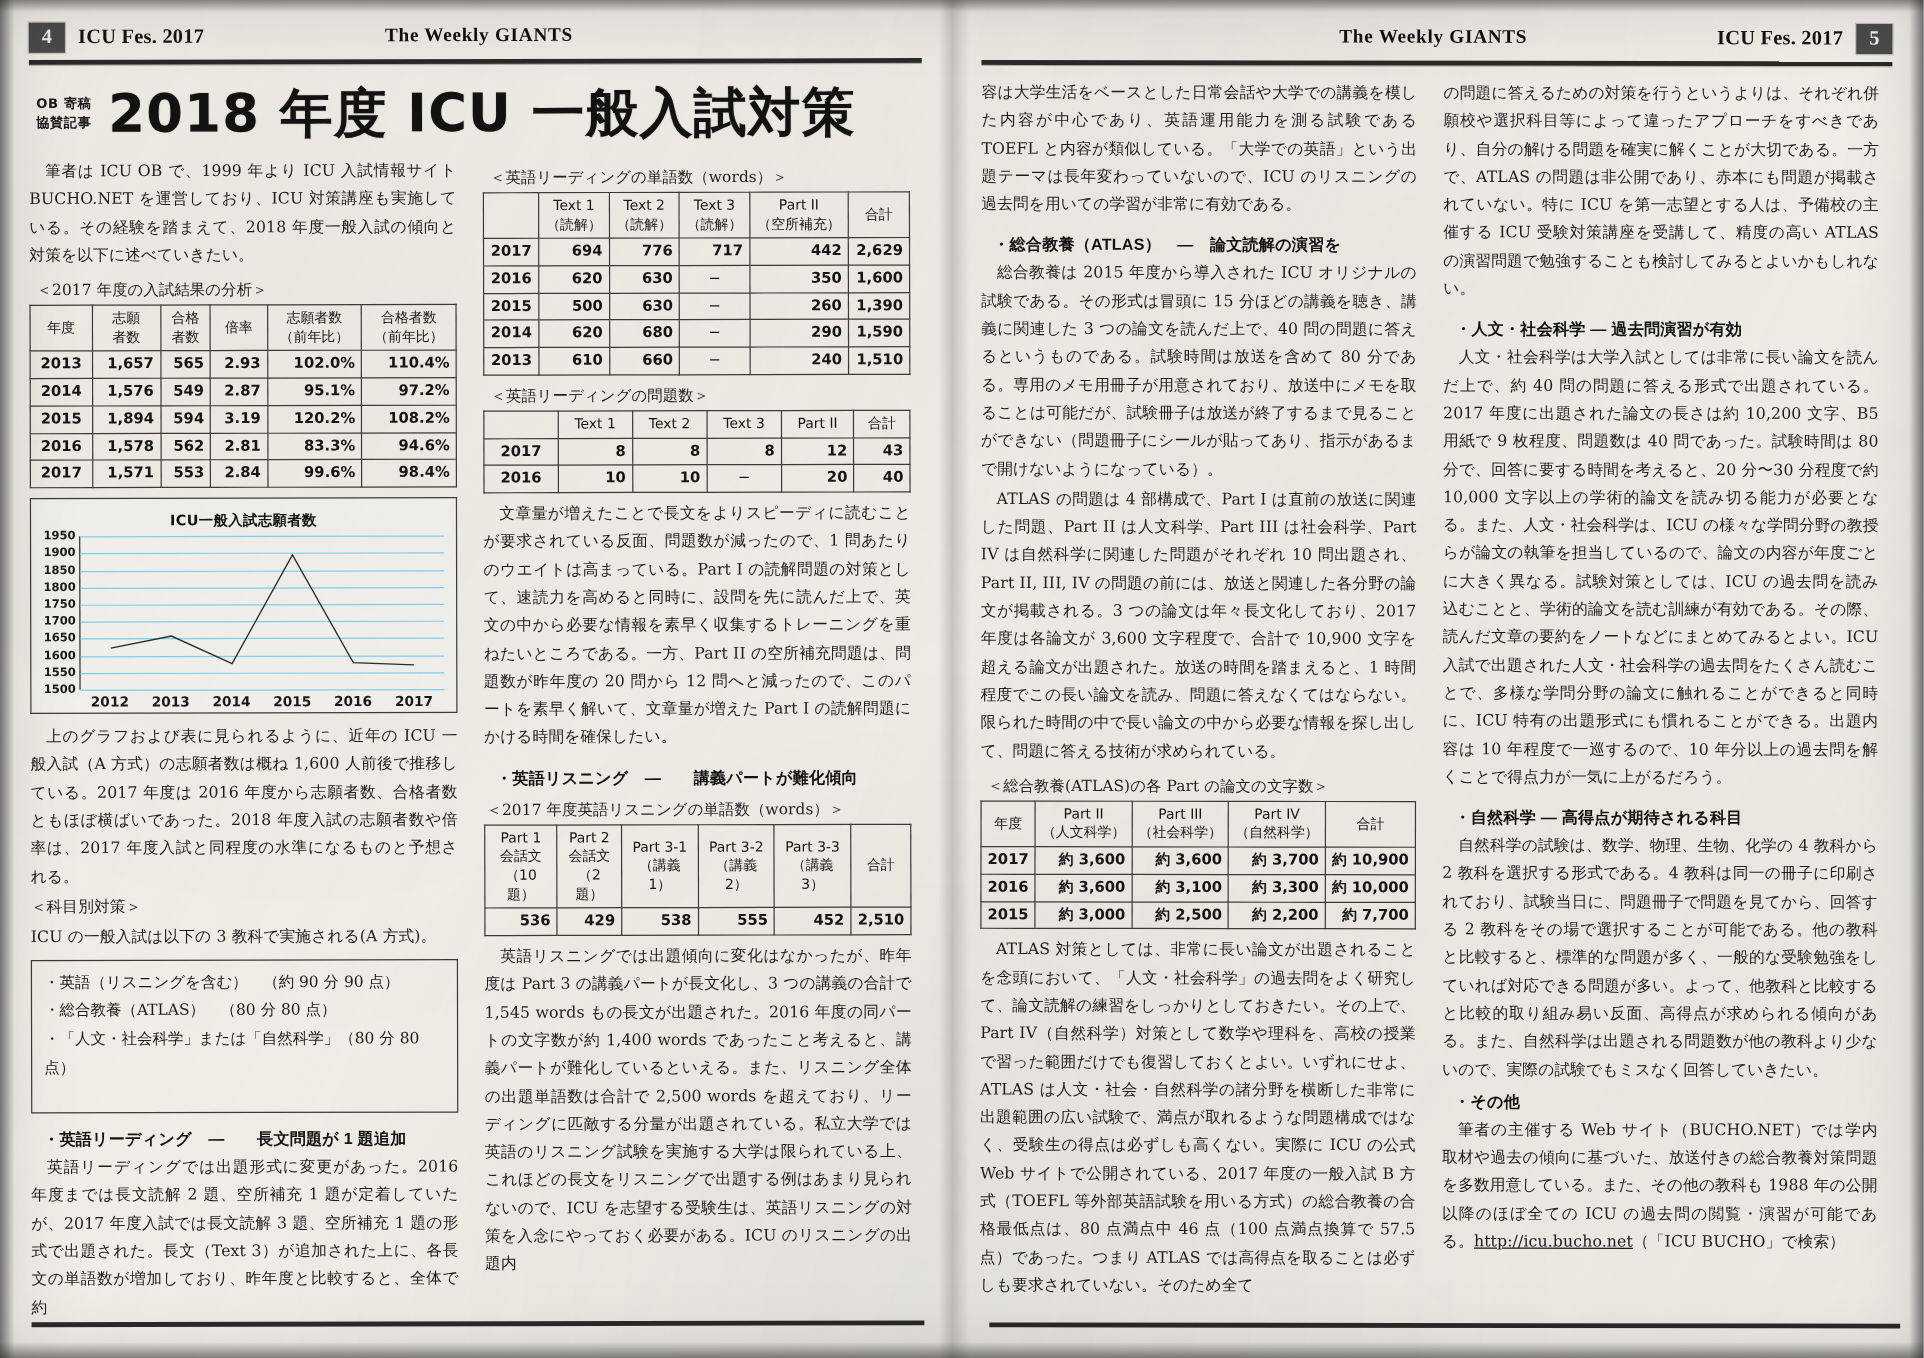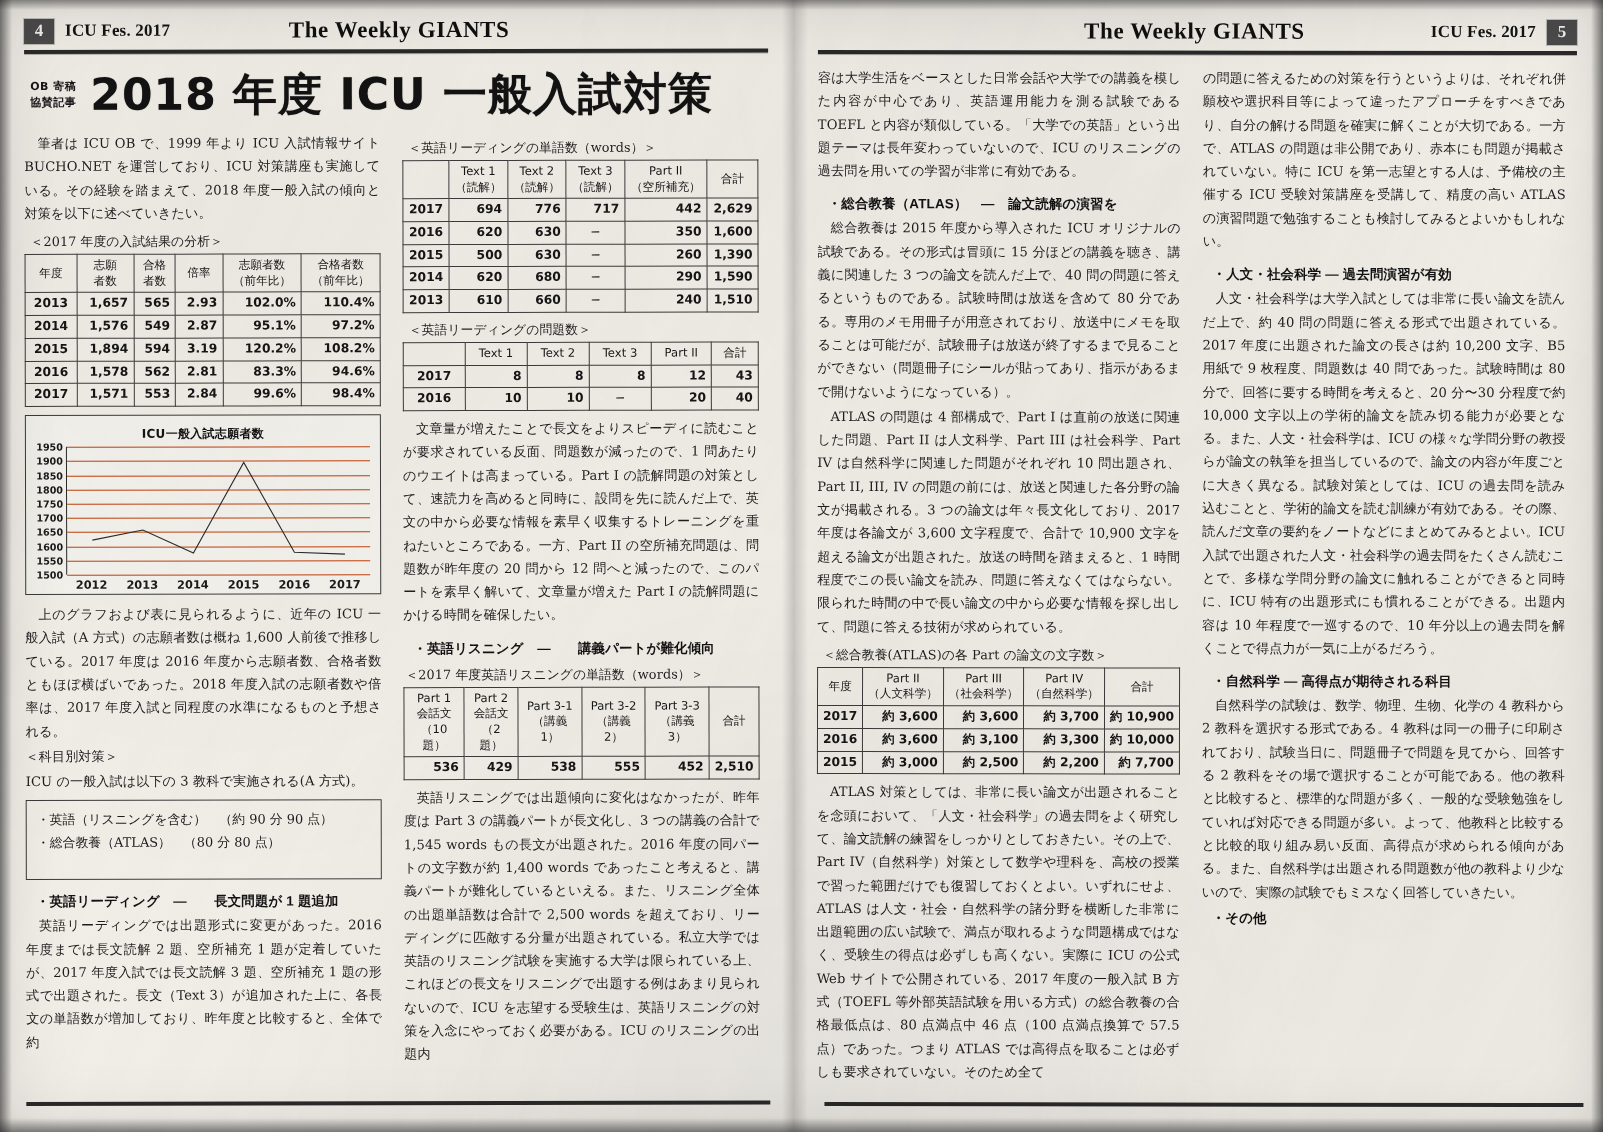--- a/index.html
+++ b/index.html
@@ -94,21 +94,21 @@
   }
   .head-issue {
     font-family: "Liberation Serif", serif;
     font-size: 17px;
     font-weight: bold;
     color: #141414;
     letter-spacing: .2px;
   }
   .head-title {
     font-family: "Liberation Serif", serif;
-    font-size: 23px;
+    font-size: 16px;
     font-weight: bold;
     color: #101010;
     letter-spacing: .6px;
   }
   .mh-l { display: flex; align-items: center; gap: 11px; }
   .mh-c { flex: 1; text-align: center; }
   .mh-r { display: flex; align-items: center; gap: 11px; }
 
   .rule-thick {
     height: 4px;
@@ -244,21 +244,21 @@
     position: relative;
     height: 128px;
     margin-left: 34px;
     margin-right: 4px;
     border-left: 1.5px solid #2b2b2b;
   }
   .gridline {
     position: absolute;
     left: 0; right: 0;
     height: 1px;
-    background: #c2410c;
+    background: #7dd3fc;
   }
   .ylab {
     position: absolute;
     right: 100%;
     margin-right: 4px;
     transform: translateY(-50%);
     font-family: "DejaVu Sans", sans-serif;
     font-size: 9.6px;
     font-weight: bold;
     color: #1a1a1a;
@@ -440,20 +440,21 @@
             </div>
         </div>
 
         <p class="body indent" style="margin-top:8px">上のグラフおよび表に見られるように、近年の ICU 一般入試（A 方式）の志願者数は概ね 1,600 人前後で推移している。2017 年度は 2016 年度から志願者数、合格者数ともほぼ横ばいであった。2018 年度入試の志願者数や倍率は、2017 年度入試と同程度の水準になるものと予想される。</p>
         <p class="body">＜科目別対策＞</p>
         <p class="body">ICU の一般入試は以下の 3 教科で実施される(A 方式)。</p>
 
         <div class="subject-box">
           <div>・英語（リスニングを含む）　（約 90 分 90 点）</div>
           <div>・総合教養（ATLAS）　（80 分 80 点）</div>
+          <div>・「人文・社会科学」または「自然科学」（80 分 80 点）</div>
         </div>
 
         <div class="sec-head">・英語リーディング　―　　長文問題が 1 題追加</div>
         <p class="body indent">英語リーディングでは出題形式に変更があった。2016 年度までは長文読解 2 題、空所補充 1 題が定着していたが、2017 年度入試では長文読解 3 題、空所補充 1 題の形式で出題された。長文（Text 3）が追加された上に、各長文の単語数が増加しており、昨年度と比較すると、全体で約</p>
       </div>
 
       <div class="col">
 
         <div class="tbl-cap">＜英語リーディングの単語数（words）＞</div>
         <table class="doc t-words">
@@ -642,20 +643,21 @@
       <div class="col">
         <p class="body">の問題に答えるための対策を行うというよりは、それぞれ併願校や選択科目等によって違ったアプローチをすべきであり、自分の解ける問題を確実に解くことが大切である。一方で、ATLAS の問題は非公開であり、赤本にも問題が掲載されていない。特に ICU を第一志望とする人は、予備校の主催する ICU 受験対策講座を受講して、精度の高い ATLAS の演習問題で勉強することも検討してみるとよいかもしれない。</p>
 
         <div class="sec-head">・人文・社会科学 ― 過去問演習が有効</div>
         <p class="body indent">人文・社会科学は大学入試としては非常に長い論文を読んだ上で、約 40 問の問題に答える形式で出題されている。2017 年度に出題された論文の長さは約 10,200 文字、B5 用紙で 9 枚程度、問題数は 40 問であった。試験時間は 80 分で、回答に要する時間を考えると、20 分〜30 分程度で約 10,000 文字以上の学術的論文を読み切る能力が必要となる。また、人文・社会科学は、ICU の様々な学問分野の教授らが論文の執筆を担当しているので、論文の内容が年度ごとに大きく異なる。試験対策としては、ICU の過去問を読み込むことと、学術的論文を読む訓練が有効である。その際、読んだ文章の要約をノートなどにまとめてみるとよい。ICU 入試で出題された人文・社会科学の過去問をたくさん読むことで、多様な学問分野の論文に触れることができると同時に、ICU 特有の出題形式にも慣れることができる。出題内容は 10 年程度で一巡するので、10 年分以上の過去問を解くことで得点力が一気に上がるだろう。</p>
 
         <div class="sec-head">・自然科学 ― 高得点が期待される科目</div>
         <p class="body indent">自然科学の試験は、数学、物理、生物、化学の 4 教科から 2 教科を選択する形式である。4 教科は同一の冊子に印刷されており、試験当日に、問題冊子で問題を見てから、回答する 2 教科をその場で選択することが可能である。他の教科と比較すると、標準的な問題が多く、一般的な受験勉強をしていれば対応できる問題が多い。よって、他教科と比較すると比較的取り組み易い反面、高得点が求められる傾向がある。また、自然科学は出題される問題数が他の教科より少ないので、実際の試験でもミスなく回答していきたい。</p>
 
         <div class="sec-head" style="margin-top:6px">・その他</div>
+        <p class="body indent"><span>筆者の主催する Web サイト（BUCHO.NET）では学内取材や過去の傾向に基づいた、放送付きの総合教養対策問題を多数用意している。また、その他の教科も 1988 年の公開以降のほぼ全ての ICU の過去問の閲覧・演習が可能である。</span><a class="inline-link" href="#">http://icu.bucho.net</a><span>（「ICU BUCHO」で検索）</span></p>
       </div>
     </div>
 
     <div class="rule-bottom" style="position:absolute; left:26px; right:18px; bottom:26px;"></div>
   </div>
 
   <div id="gutter"></div>
   <div class="edge l"></div>
   <div class="edge r"></div>
   <div class="edge t"></div>

